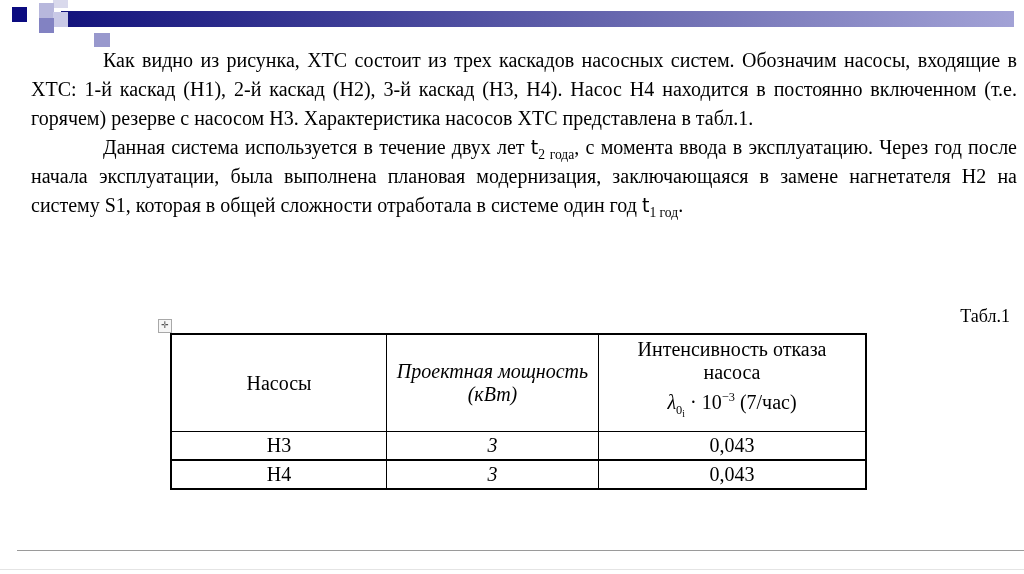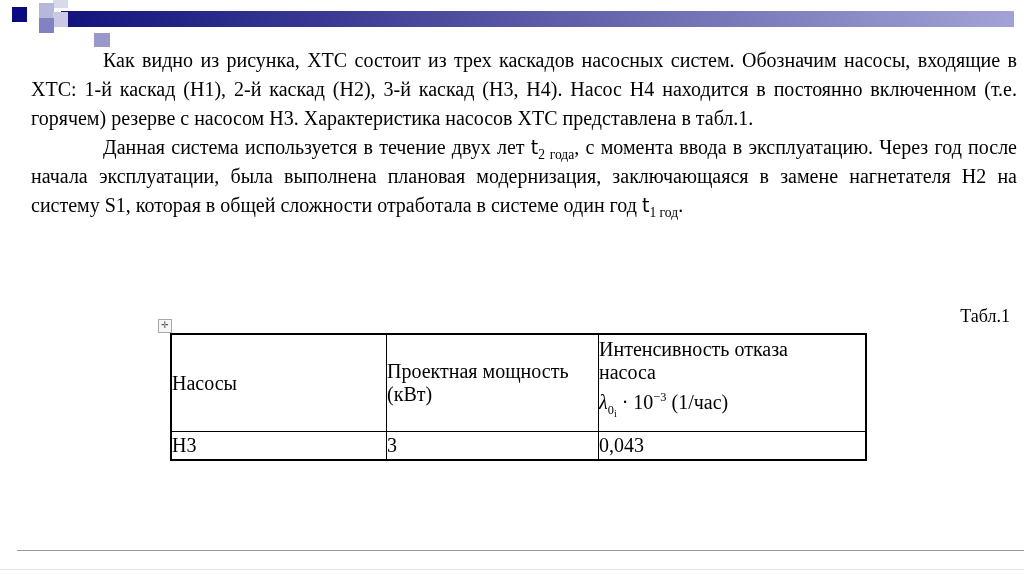--- a/index.html
+++ b/index.html
@@ -43,26 +43,26 @@
     cursor:move;
   }
   
   table.pumps{
     position:absolute;left:170px;top:333px;
     border-collapse:collapse;table-layout:fixed;
     font-size:20px;
   }
   table.pumps td{
     border:1.5px solid #000;
-    vertical-align:middle;
+    text-align:center;vertical-align:middle;
     padding:0;
   }
   table.pumps{border:2px solid #000;}
   td.c1{width:214px;}
-  td.c2{width:211px;}
+  td.c2{width:211px;font-style:italic;}
   td.c3{width:266px;}
   tr.head td{height:96px;}
   tr.datarow td{height:27px;}
   tr.lastrow td{border-top:2.5px solid #000;}
   .formula{line-height:26px;}
   .formula i{font-style:italic;}
   .formula sub{font-size:0.62em;}
   .formula sub sub{font-size:0.8em;}
   .formula sup{font-size:0.62em;}
   
@@ -99,25 +99,30 @@
   <tbody>
       <tr class="head">
     <td class="c1">Насосы</td>
     <td class="c2">
       <div>Проектная мощность</div>
       <div>(кВт)</div>
     </td>
     <td class="c3">
       <div>Интенсивность отказа</div>
       <div>насоса</div>
-      <div class="formula"><i>λ</i><sub><span>0</span><sub>i</sub></sub><span> · </span><span>10</span><sup>−3</sup><span> (1/час)</span></div>
+      <div class="formula"><i>λ</i><sub><span>0</span><sub>i</sub></sub><span> · </span><span>10</span><sup>−3</sup><span> (7/час)</span></div>
     </td>
   </tr>
   <tr class="datarow">
     <td class="c1">Н3</td>
+    <td class="c2">3</td>
+    <td class="c3">0,043</td>
+  </tr>
+  <tr class="datarow lastrow">
+    <td class="c1">Н4</td>
     <td class="c2">3</td>
     <td class="c3">0,043</td>
   </tr>
 </tbody>
   </table>
 
 <div class="rule-dark"></div>
 <div class="rule-faint"></div>
 
 </body></html>

